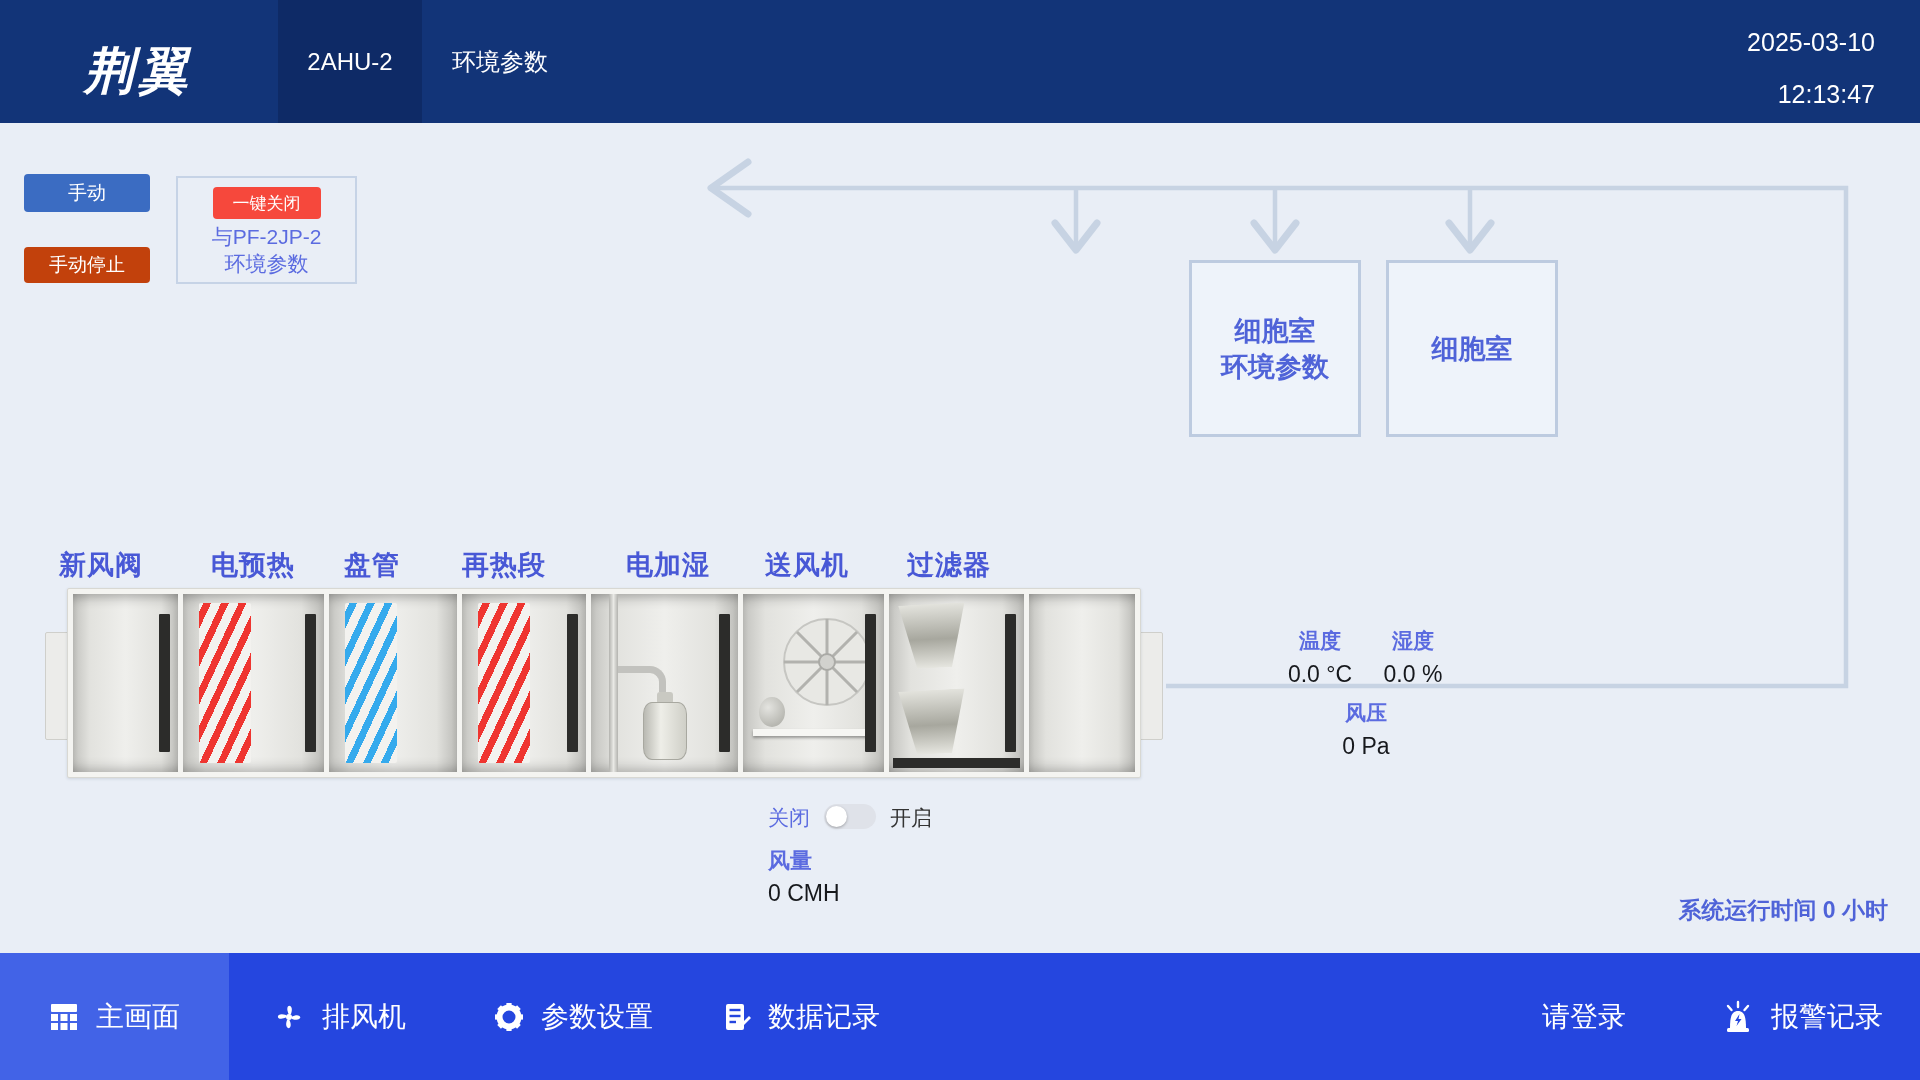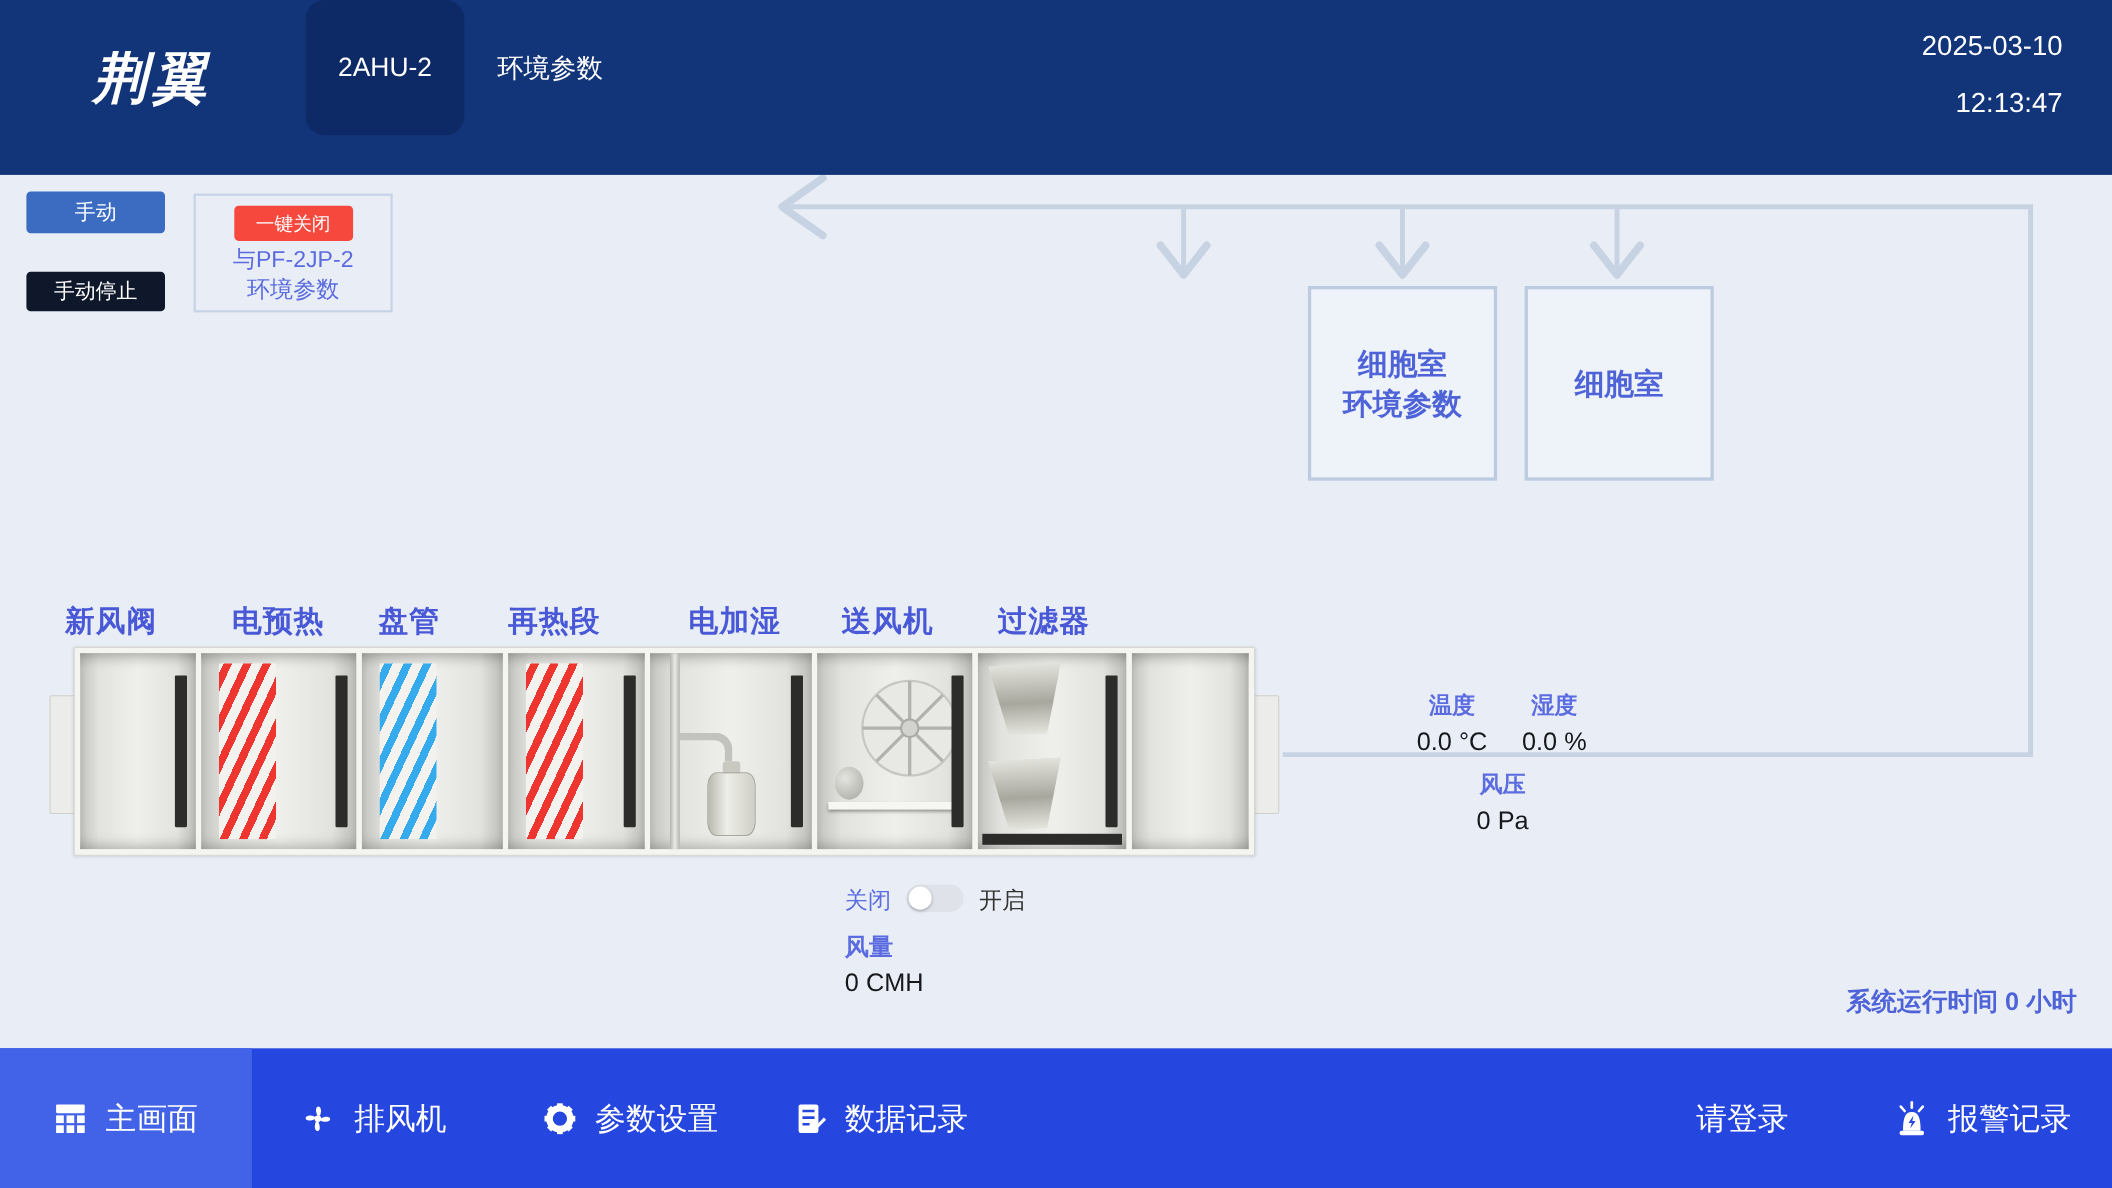--- a/index.html
+++ b/index.html
@@ -1,32 +1,32 @@
 <!DOCTYPE html>
 <html><head>
 <meta charset="utf-8">
 <style>
   * { margin:0; padding:0; box-sizing:border-box; }
   html,body { width:1920px; height:1080px; overflow:hidden; }
   body { font-family:"Liberation Sans","DejaVu Sans",sans-serif; background:#e9eef6; position:relative; }
   #stage { position:absolute; inset:0; width:1920px; height:1080px; background:#e9eef6; }
 
   
-  .header { position:absolute; left:0; top:0; width:1920px; height:159px; background:#123478; color:#fff; z-index:5; }
+  .header { position:absolute; left:0; top:0; width:1920px; height:123px; background:#123478; color:#fff; z-index:5; }
   .logo { position:absolute; left:84px; top:38px; font-size:50px; font-weight:bold; font-style:italic; letter-spacing:4px; }
   .tab { position:absolute; top:0; height:123px; display:flex; align-items:center; justify-content:center; font-size:24px; color:#fff; }
-  .tab.active { background:#0e2a66;border-radius:17px; }
+  .tab.active { background:#0e2a66; }
   .tab-1 { left:278px; width:144px; }
   .tab-2 { left:430px; width:140px; }
   .datetime { position:absolute; right:45px; top:16px; text-align:right; font-size:25px; line-height:52px; }
 
   
   .btn { position:absolute; display:flex; align-items:center; justify-content:center; color:#fff; border:none; border-radius:4px; font-size:19px; cursor:pointer; font-family:inherit; }
   .btn-manual { left:24px; top:174px; width:126px; height:38px; background:#3b6cc2; }
-  .btn-stop { left:24px; top:247px; width:126px; height:36px; background:#0f172a; }
+  .btn-stop { left:24px; top:247px; width:126px; height:36px; background:#c2410c; }
   .interlock-box { position:absolute; left:176px; top:176px; width:181px; height:108px; border:2px solid #c6d3e6; text-align:center; z-index:2; }
   .btn-onekey { position:relative; margin:9px auto 4px auto; width:108px; height:32px; background:#f6483c; font-size:17px; }
   .interlock-text { font-size:21px; color:#5b6be0; line-height:27px; }
 
   
   .duct-svg { position:absolute; left:0; top:0; z-index:1; pointer-events:none; }
 
   
   .room { position:absolute; top:260px; height:177px; border:3px solid #bdcbe0; background:#eef3fa; display:flex; flex-direction:column; align-items:center; justify-content:center; z-index:2; color:#4f63d8; font-size:27px; font-weight:bold; line-height:36px; text-align:center; }
   .room-1 { left:997px; width:168px; }

